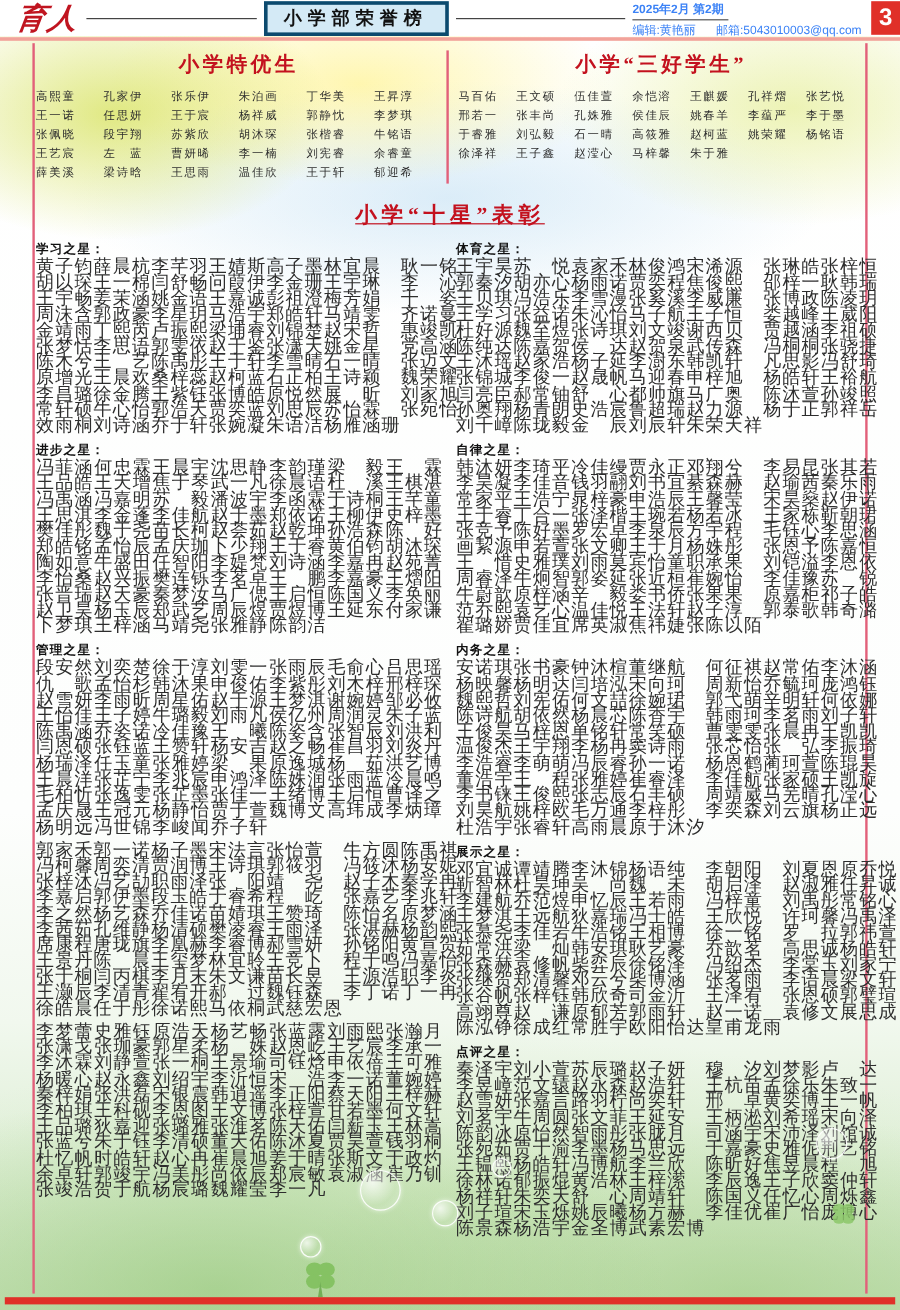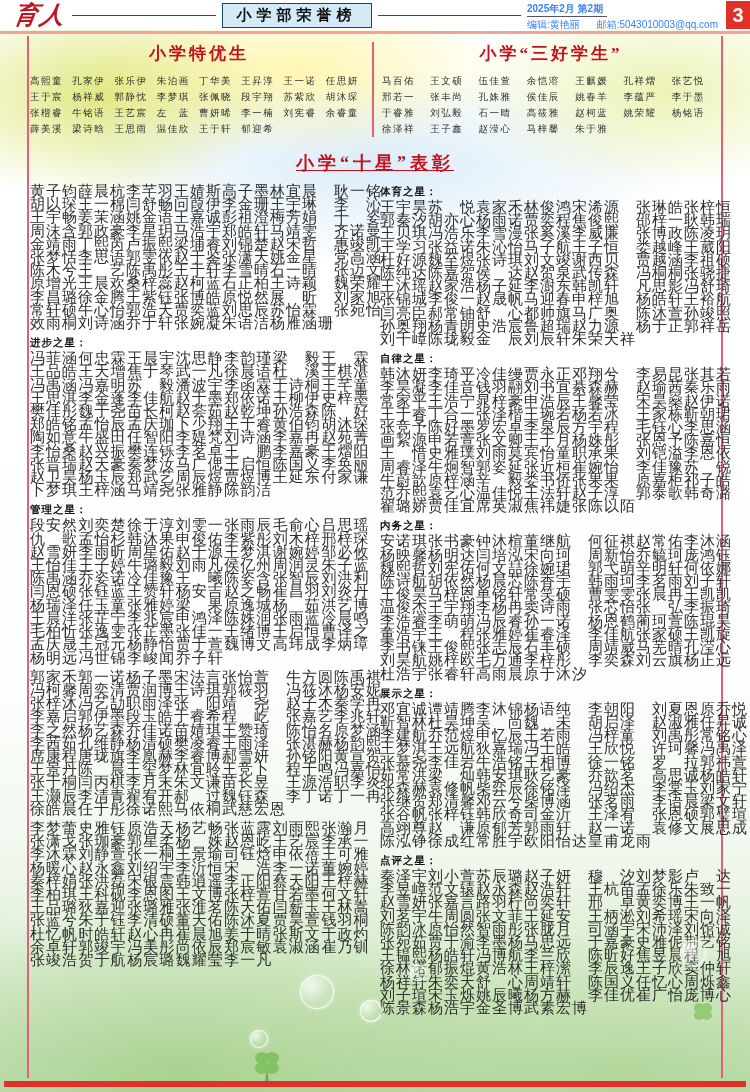--- a/index.html
+++ b/index.html
@@ -13,37 +13,37 @@
       radial-gradient(ellipse 420px 130px at 375px 165px, rgba(175,214,240,0.45), rgba(175,214,240,0) 75%),
       radial-gradient(ellipse 500px 220px at 180px 1075px, rgba(140,195,110,0.55), rgba(140,195,110,0) 75%),
       radial-gradient(ellipse 520px 200px at 620px 1080px, rgba(150,200,120,0.50), rgba(150,200,120,0) 75%),
       radial-gradient(ellipse 600px 160px at 375px 990px, rgba(205,230,185,0.45), rgba(205,230,185,0) 80%),
       linear-gradient(to bottom,#ffffff 0%,#fdfefd 62%,#f1f8ee 78%,#ddeed4 90%,#c9e2ba 100%);
   }
   
   .header { position:absolute; top:0; left:0; width:750px; height:30px; display:flex; align-items:center; background:#fff; z-index:5; }
   .logo { color:#c01520; font-weight:bold; font-size:24px; font-style:italic; letter-spacing:2px; margin-left:14px; transform:skewX(-8deg); white-space:nowrap; }
   .hline { height:1px; background:#444; flex:1; margin:0 6px; }
-  .title-box { background:#d4eaf6; border:1px solid #0c4a6e; padding:2px 14px; font-family:"Liberation Sans","DejaVu Sans",sans-serif; font-weight:bold; font-size:15px; letter-spacing:5px; color:#111; white-space:nowrap; }
+  .title-box { background:#d4eaf6; border:3px solid #0c4a6e; padding:2px 14px; font-family:"Liberation Sans","DejaVu Sans",sans-serif; font-weight:bold; font-size:15px; letter-spacing:5px; color:#111; white-space:nowrap; }
   .meta { width:195px; font-family:"Liberation Sans","DejaVu Sans",sans-serif; color:#3b82f6; }
   .issue-row { font-size:10px; font-weight:bold; text-align:right; padding:1px 4px 2px 0; border-bottom:1px solid #555; white-space:nowrap; }
   .contact-row { font-size:10px; display:flex; justify-content:space-between; padding:2px 4px 0 0; white-space:nowrap; }
   .pagenum { width:24px; height:28px; background:#e03028; color:#fff; font-family:"Liberation Sans",sans-serif; font-weight:bold; font-size:20px; display:flex; align-items:center; justify-content:center; margin-left:4px; }
   .salmon-bar { position:absolute; top:31px; left:0; width:750px; height:3px; background:#f2a29a; }
   .side-border { position:absolute; top:36px; bottom:14px; width:2px; background:#e2607a; }
   .side-border.left { left:27px; } .side-border.right { right:27px; }
   .bottom-bar { position:absolute; bottom:5px; left:4px; right:4px; height:6px; background:#e03028; }
   
   .main { position:absolute; top:38px; left:30px; width:690px; }
   .top-sections { display:flex;justify-content:flex-end; }
   .top-sections section { flex:1; }
   .top-sections h2 { text-align:center; color:#c3111e; font-size:17px; letter-spacing:3px; font-weight:bold; margin:4px 0 8px; }
   .vdivider { width:2px; background:#e2607a; margin:4px 8px 0 4px; }
   .names { display:grid; color:#2d2d2d; font-size:9.5px; letter-spacing:1.5px; line-height:16px; }
-  .cols8 { grid-template-columns:repeat(8,1fr); }
+  .cols8 { grid-template-columns:repeat(6,1fr); }
   .cols7 { grid-template-columns:repeat(7,1fr); }
   .name { white-space:nowrap; }
   
   .shixing { text-align:center; color:#c3111e; font-size:18px; letter-spacing:4px; font-weight:bold; margin:14px 0 10px;text-decoration:underline; }
   .star-columns { display:flex; gap:10px; }
   .star-col { flex:1; min-width:0; }
   .star-section { margin-bottom:6px; }
   .star-section h3 { font-family:"Liberation Sans","DejaVu Sans",sans-serif; font-size:10.5px; font-weight:bold; color:#111; letter-spacing:1px; margin-bottom:2px; }
   .star-section .names { font-size:15px; letter-spacing:1px; line-height:13.2px; }
   
@@ -145,20 +145,21 @@
             <span class="name">朱于雅</span>
           </div>
       </section>
     </div>
 
     <h1 class="shixing">小学“十星”表彰</h1>
 
     <div class="star-columns">
       <div class="star-col">
         <div class="star-section">
+          <h3>学习之星：</h3>
           <div class="names cols7">
               <span class="name">黄子钧</span>
               <span class="name">薛晨杭</span>
               <span class="name">李芊羽</span>
               <span class="name">王婧斯</span>
               <span class="name">高子墨</span>
               <span class="name">林宜晨</span>
               <span class="name">耿一铭</span>
               <span class="name">胡以琛</span>
               <span class="name">王一棉</span>

